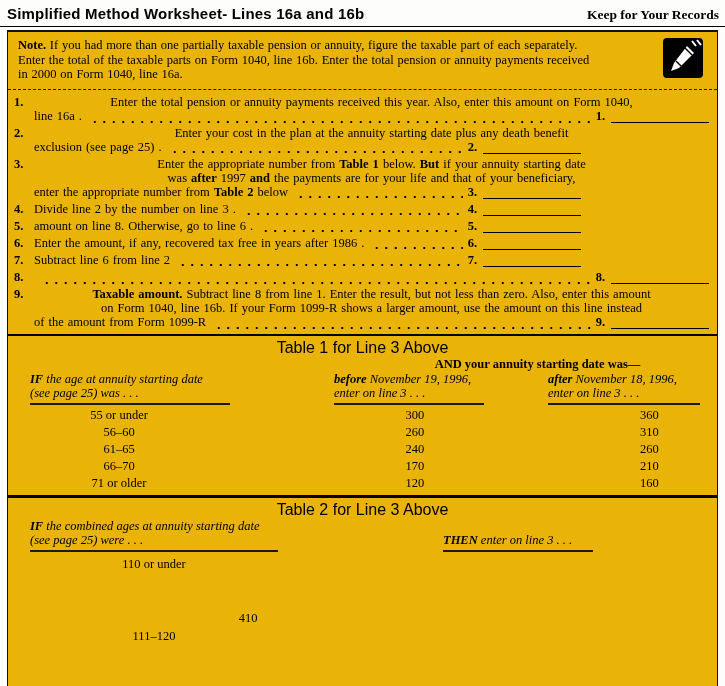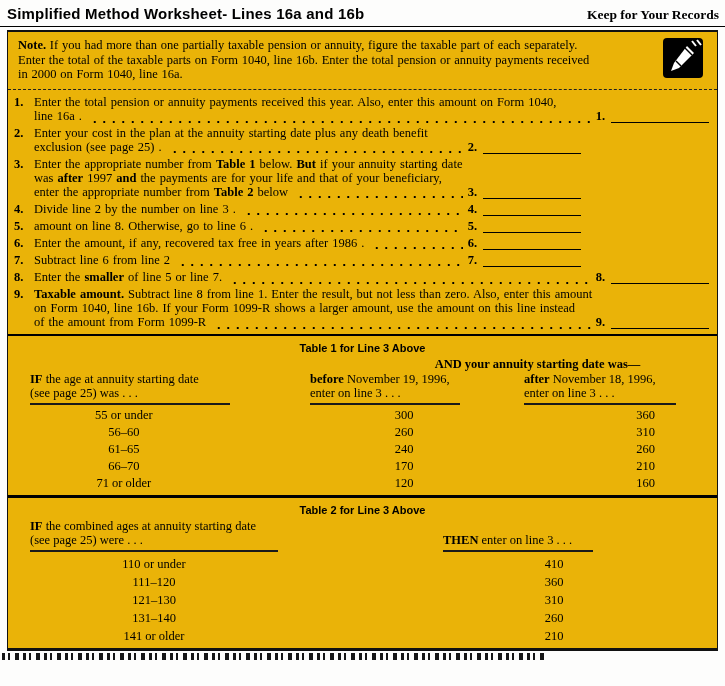--- a/index.html
+++ b/index.html
@@ -46,21 +46,21 @@
   .pencil {
     position:absolute; top:5px; right:13px;
     width:42px; height:42px;
   }
 
   
   .items { padding:5px 8px 2px 6px; }
   .wline { display:flex; margin-bottom:3px; }
   .wnum { width:20px; flex:none; font-weight:bold; }
   .wbody { flex:1; min-width:0; }
-  .wtext { word-spacing:0.9px; }
+  .wtext { word-spacing:0.9px;text-align:center; }
   .wlast { display:flex; align-items:flex-end; }
   .wline.narrow .wlast { margin-right:128px;align-items:center; }
   .wlasttext { white-space:nowrap; word-spacing:0.9px; }
   .leader {
     flex:1; height:13px; margin:0 5px; min-width:14px;
     background-image:radial-gradient(circle, #000 1.1px, rgba(0,0,0,0) 1.35px);
     background-size:9.5px 13px;
     background-position:3px 6px;
     background-repeat:repeat-x;
   }
@@ -69,31 +69,31 @@
   .blank { width:98px; height:13px; border-bottom:1.5px solid #000; }
 
   
   .rule-mid { border-top:2px solid #000; }
   .rule-thick { border-top:3px solid #000; margin-top:3px; }
 
   
   .tbl-title {
     text-align:center;
     font-family:"Liberation Sans", sans-serif;
-    font-weight:bold; font-size:11px;
+    font-weight:normal; font-size:16px;
     margin:5px 0 2px 0;
   }
   .t1-and { padding-left:350px; text-align:center; margin-top:1px; }
-  .headrow { display:flex; align-items:flex-end; margin-top:1px; }
+  .headrow { display:flex; align-items:flex-end; margin-top:1px;font-style:italic; }
   .hcell { border-bottom:2px solid #1a1a1a; padding-bottom:2px; line-height:14.5px; }
   .t1-c1 { margin-left:22px; width:200px; }
-  .t1-c2 { margin-left:80px; width:150px; }
+  .t1-c2 { margin-left:104px; width:150px; }
   .t1-c3 { margin-left:64px; width:152px; }
   .trow { display:flex; line-height:17px;gap:36px; }
-  .t2 .trow { line-height:18px; }
+  .t2 .trow { line-height:18px;flex-direction:column; }
   .tcell { text-align:center; }
   .t1-rows { margin-top:2px; }
   .t2-c1 { margin-left:22px; width:248px; }
   .t2-c2 { margin-left:165px; width:150px; }
   .t2-rows { margin-top:3px; padding-bottom:3px; }
 
   
   .cutoff {
     margin-top:2px; margin-left:2px;
     width:545px; height:7px;
@@ -233,21 +233,20 @@
             </span>
           </div>
         </div>
       </div>
 
       <div class="wline wide">
         <span class="wnum">8.</span>
         <div class="wbody">
           <div class="wtext"></div>
           <div class="wlast">
-            <span class="wlasttext"><span>Enter the </span><span class="b">smaller</span><span> of line 5 or line 7.</span></span>
             <span class="leader"></span>
             <span class="wentry">
               <span class="entry-num">8.</span>
               <span class="blank"></span>
             </span>
           </div>
         </div>
       </div>
 
       <div class="wline wide">

